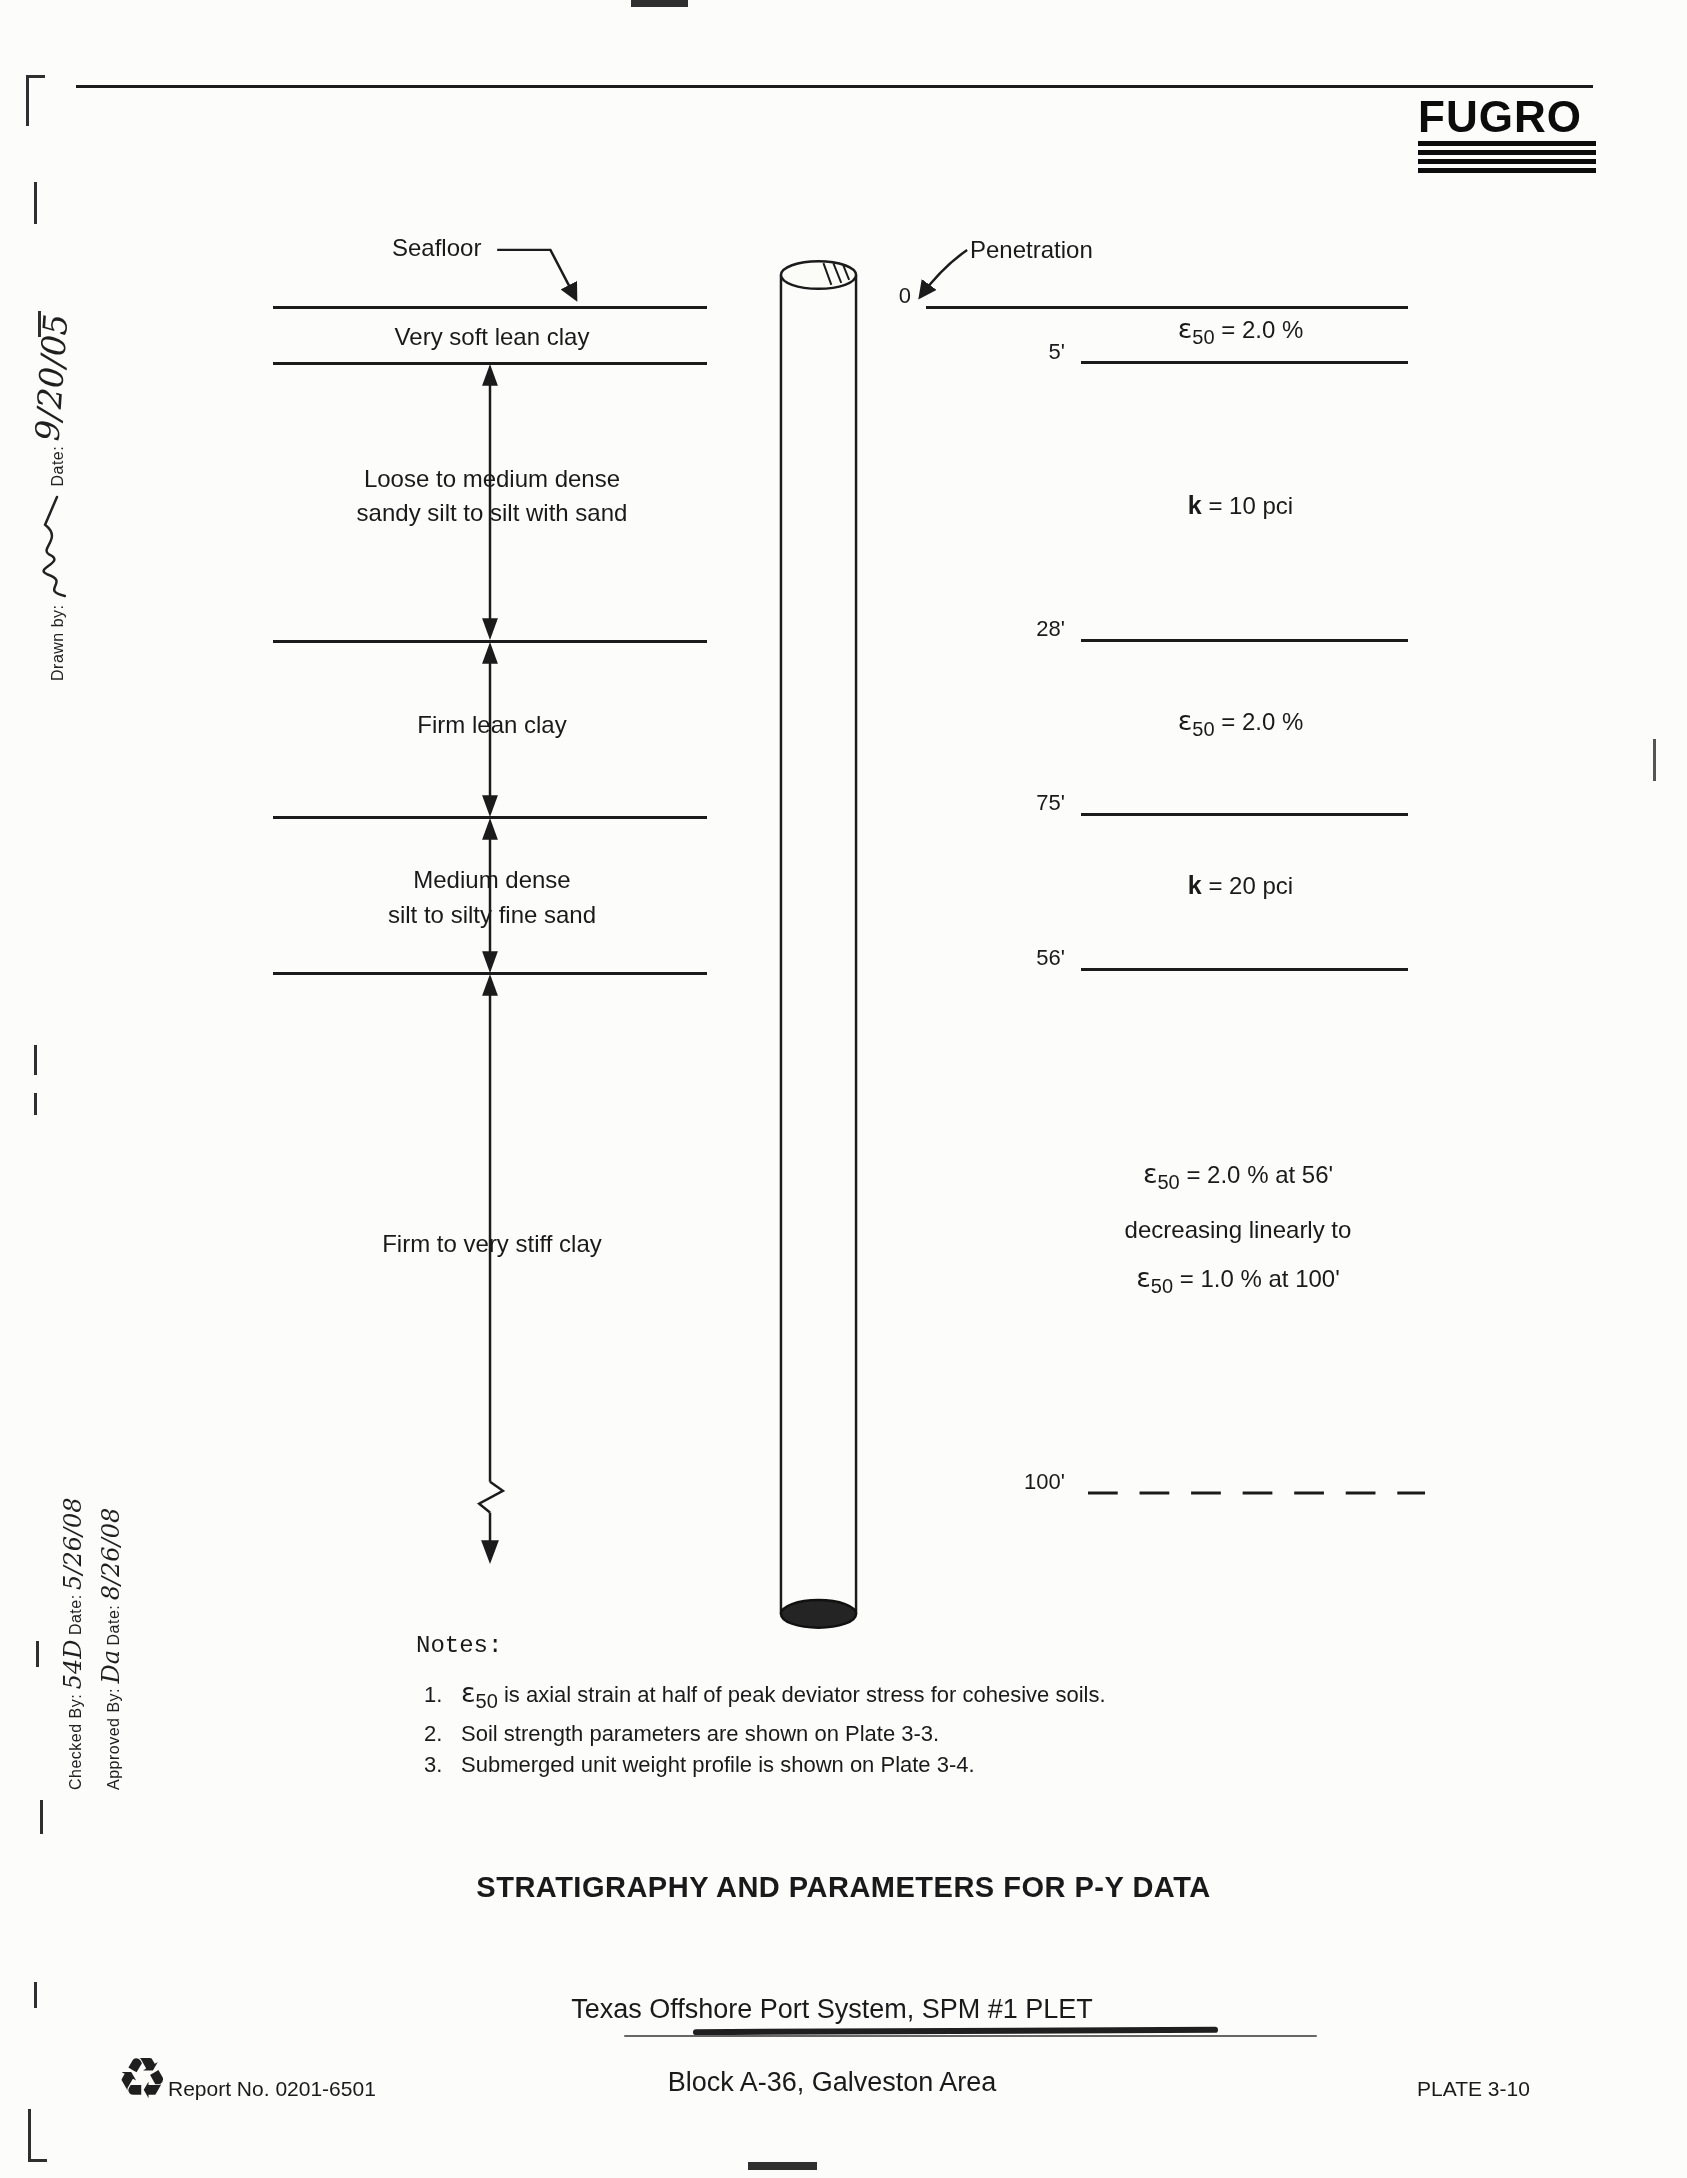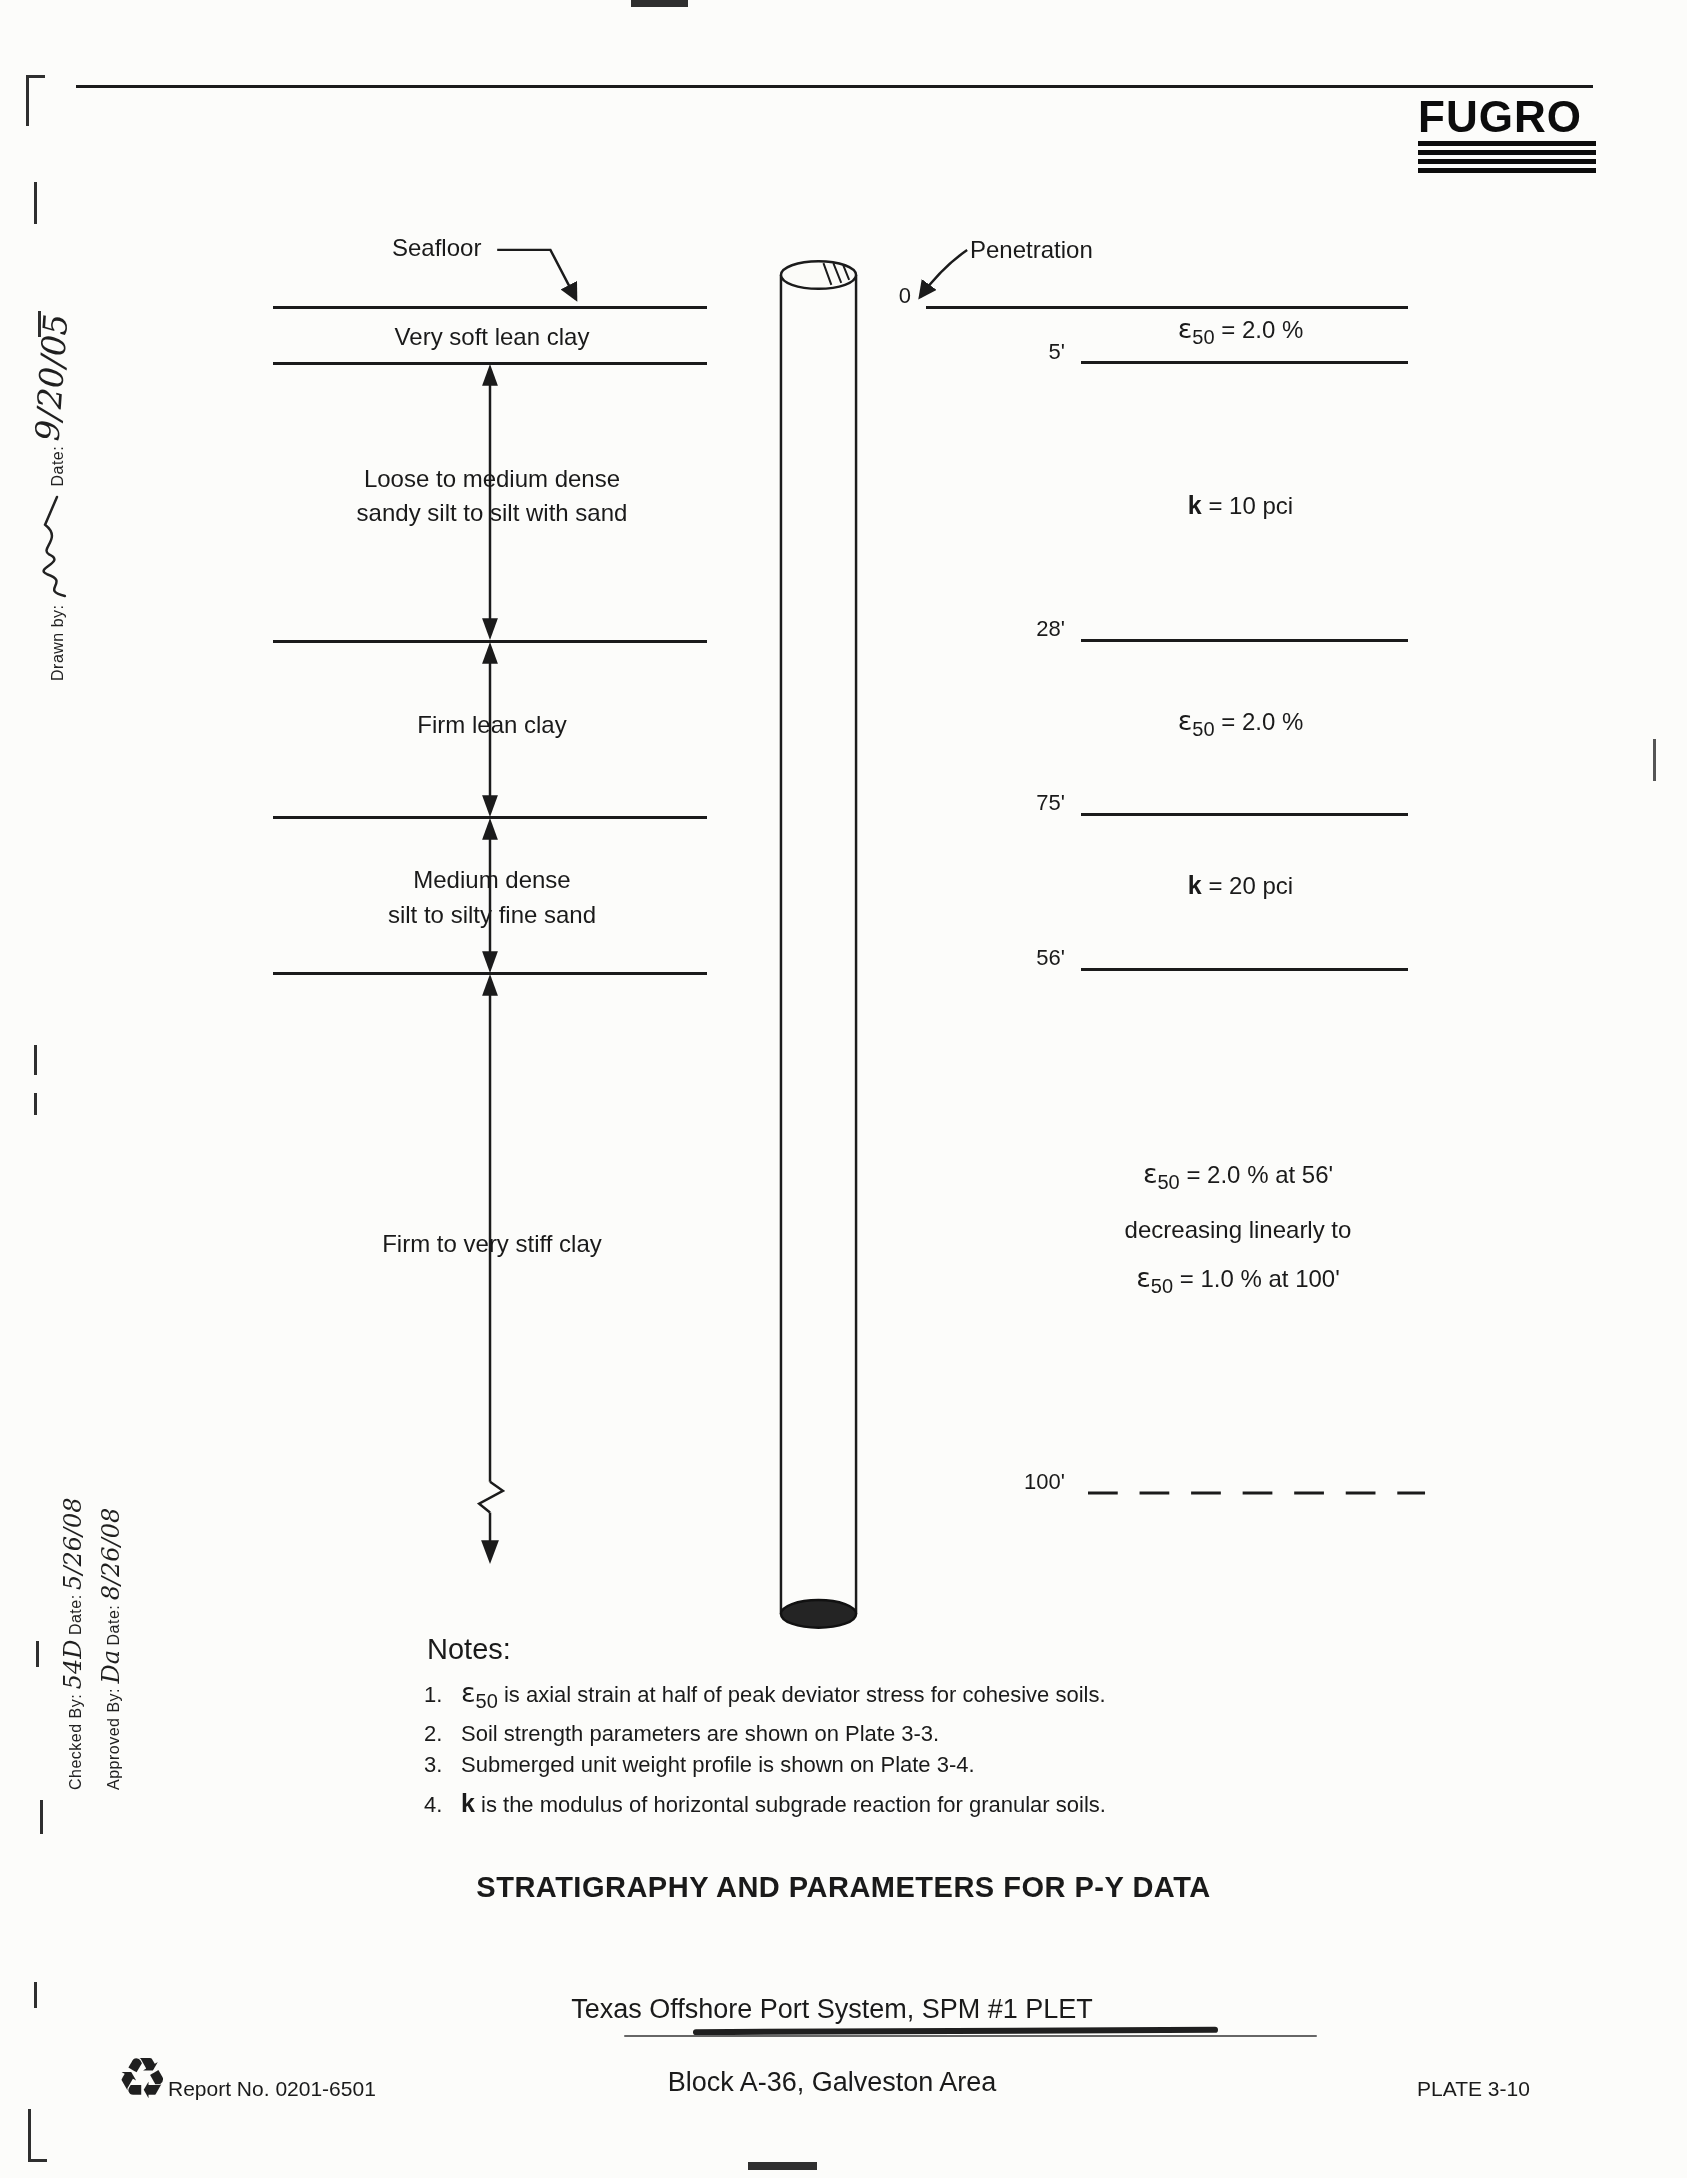--- a/index.html
+++ b/index.html
@@ -184,32 +184,29 @@
   <div class="anno" style="left:1020px; top:1150px; width:436px; line-height:48px;">
     <div>
       <span class="eps">ε</span><span class="eps-sub">50</span><span> = 2.0 % at 56'</span>
     </div>
     <div>decreasing linearly to</div>
     <div>
       <span class="eps">ε</span><span class="eps-sub">50</span><span> = 1.0 % at 100'</span>
     </div>
   </div>
 
-  <div class="label" style="left:427px; top:1632px; font-size:29px;">Notes:</div>
+  <div class="label" style="left:416px; top:1632px; font-size:24px;font-family:Liberation Mono, monospace;">Notes:</div>
   <div class="note-row" style="top:1677px;">
     <span class="note-num">1.</span><span class="eps">ε</span><span class="eps-sub">50</span><span> is axial strain at half of peak deviator stress for cohesive soils.</span>
   </div>
   <div class="note-row" style="top:1715px;margin-top:6px;">
     <span class="note-num">2.</span><span>Soil strength parameters are shown on Plate 3-3.</span>
   </div>
   <div class="note-row" style="top:1752px;">
     <span class="note-num">3.</span><span>Submerged unit weight profile is shown on Plate 3-4.</span>
-  </div>
-  <div class="note-row" style="top:1789px;">
-    <span class="note-num">4.</span><span class="kchar">k</span><span> is the modulus of horizontal subgrade reaction for granular soils.</span>
   </div>
 
   <div class="title-main">STRATIGRAPHY AND PARAMETERS FOR P-Y DATA</div>
   <div class="subtitle" style="top:1994px;">Texas Offshore Port System, SPM #1 PLET</div>
   <div class="subtitle" style="top:2039px;margin-top:28px;">Block A-36, Galveston Area</div>
   <div class="smudge" style="left:693px; top:2028px; width:525px; height:6px; transform:rotate(-0.25deg);"></div>
   <div class="smudge" style="left:624px; top:2035px; width:693px; height:2px; background:#666;"></div>
 
   <div style="position:absolute; left:117px; top:2049px; font-size:57px; line-height:59px; color:#1f1f1f; font-family:'DejaVu Sans', sans-serif;">♻</div>
   <div class="footer-text" style="left:168px; top:2077px;">Report No. 0201-6501</div>

